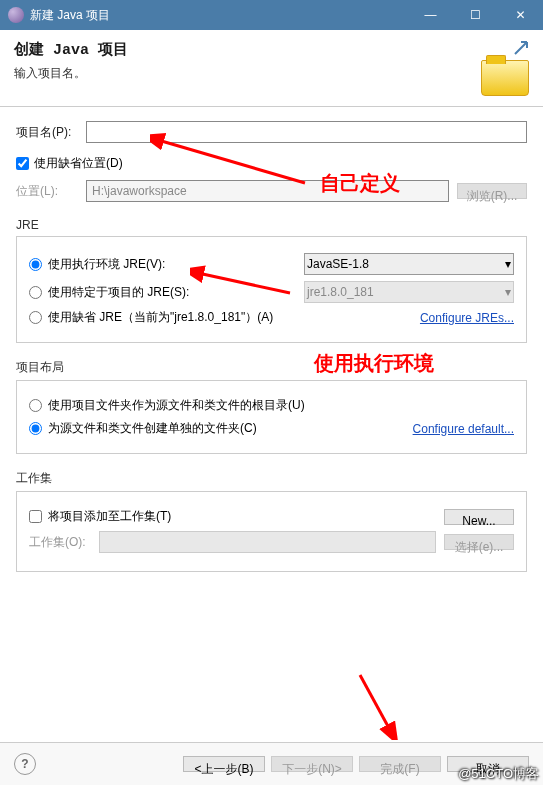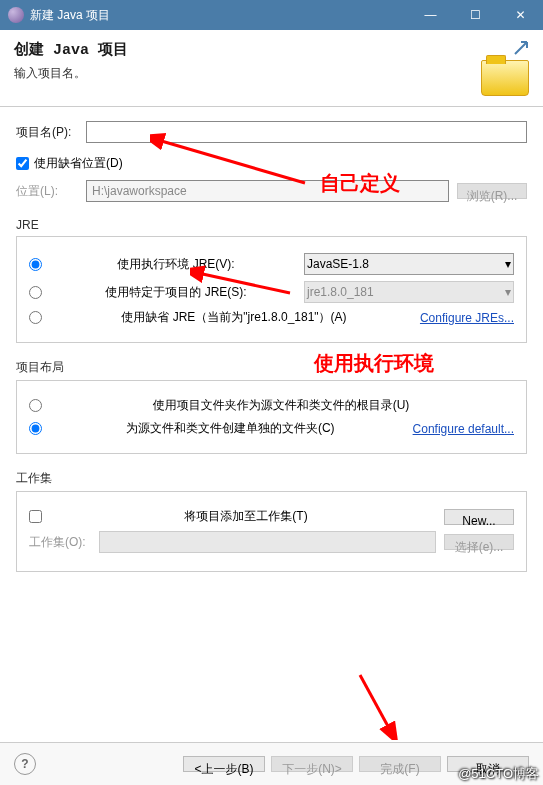--- a/index.html
+++ b/index.html
@@ -25,21 +25,21 @@
 .project-name-input { flex: 1; border: 1px solid #3a6ea5; }
 .checkbox-row { display: flex; align-items: center; margin: 12px 0 8px 0; }
 .checkbox-row input { margin-right: 5px; }
 .location-input { flex: 1; background: #f5f5f5; color: #888; border: 1px solid #ccc; }
 .btn { background: #e8e8e8; border: 1px solid #bbb; padding: 4px 6px; font-size: 12px; cursor: pointer; height: 16px; min-width: 70px; }
 .btn-disabled { background: #e0e0e0; color: #999; border: 1px solid #ccc; cursor: default; }
 .fieldset-label { font-size: 12px; color: #333; margin-top: 16px; margin-bottom: 4px; }
 .fieldset { border: 1px solid #ccc; padding: 10px 12px; position: relative; }
 .radio-row { display: flex; align-items: center; margin: 6px 0; }
 .radio-row input[type=radio] { margin-right: 6px; }
-.radio-label { flex: 1; text-align: center; }
+.radio-label { flex: 1; }
 .select { border: 1px solid #999; background: #eee; padding: 3px 2px; width: 210px; height: 22px; display: flex; align-items: center; justify-content: space-between; }
 .select-disabled { background: #e8e8e8; color: #888; border: 1px solid #ccc; }
 .link { color: #1a4fbf; text-decoration: underline; cursor: pointer; font-size: 12px; }
 .working-input { flex: 1; background: #e8e8e8; border: 1px solid #ccc; height: 22px; margin-right: 8px; }
 .bottom-bar { position: absolute; bottom: 0; left: 0; right: 0; border-top: 1px solid #ccc; padding: 10px 14px; display: flex; align-items: center; background: #f8f8f8; }
 .help-circle { width: 22px; height: 22px; border: 1px solid #999; border-radius: 50%; display: flex; align-items: center; justify-content: center; color: #666; font-weight: bold; cursor: pointer; }
 .bottom-btns { margin-left: auto; display: flex; gap: 6px; justify-content: center; }
 .bottom-btns .btn { min-width: 82px; }
 .annotation { position: absolute; color: #ff0000; font-size: 20px; font-weight: bold; font-family: "SimSun", serif; pointer-events: none; }
 .brand { position: absolute; bottom: 2px; right: 4px; color: #fff; font-size: 13px; text-shadow: 1px 1px 2px #000, -1px -1px 2px #000; }

